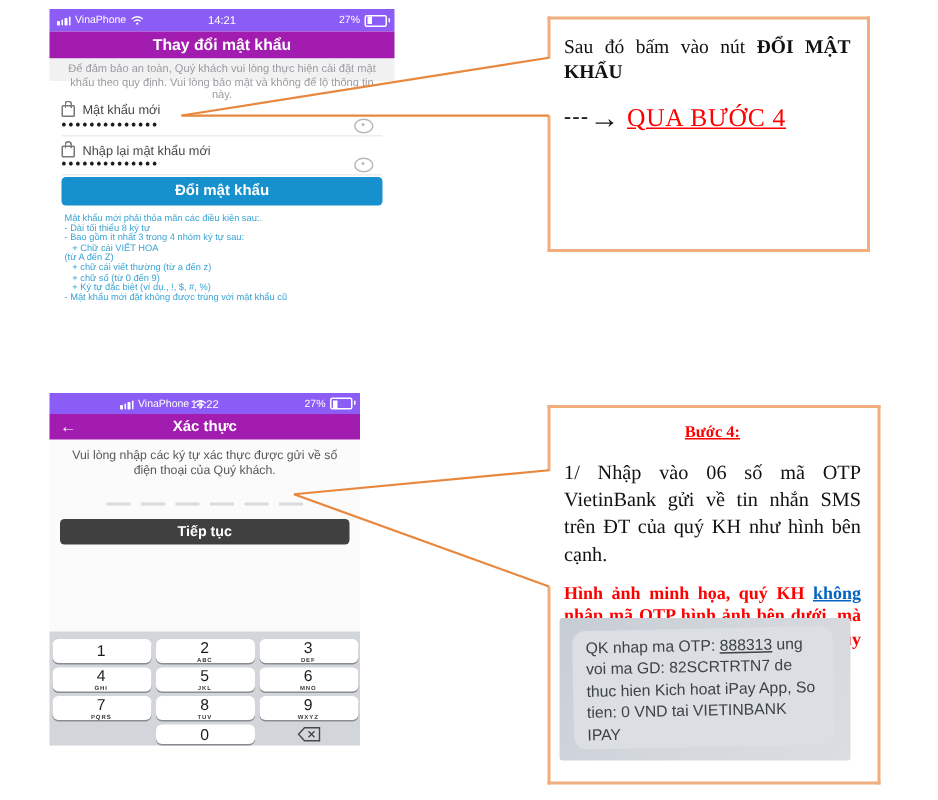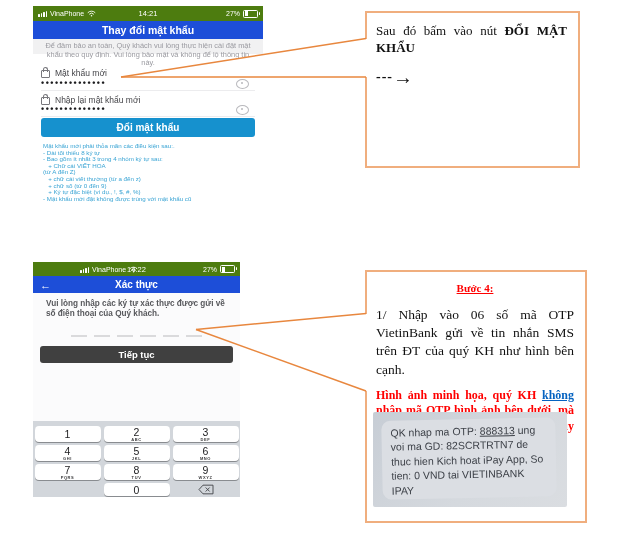--- a/index.html
+++ b/index.html
@@ -4,32 +4,32 @@
 <style>
   html,body{margin:0;padding:0;background:#fff;}
   #page{position:relative;width:625px;height:533px;background:#fff;overflow:hidden;
         font-family:"Liberation Sans",sans-serif;}
 
   
   .phone{position:absolute;background:#fff;}
   #phone1{left:33px;top:6px;width:230px;height:237px;}
   #phone2{left:33px;top:262px;width:207px;height:235px;background:#FBFBFC;}
 
-  .statusbar{position:absolute;left:0;top:0;right:0;height:15px;background:#4d7c0f;
+  .statusbar{position:absolute;left:0;top:0;right:0;height:15px;background:#8b5cf6;
              color:#fff;font-size:7px;display:flex;align-items:center;padding:0 5px;box-sizing:border-box;}
   .sb-left{display:flex;align-items:flex-end;gap:3px;}
   .sigbars{display:inline-flex;align-items:flex-end;gap:1px;}
   .sigbars i{display:inline-block;width:1.5px;background:#fff;border-radius:0.5px;}
   .sb-mid{position:absolute;left:0;right:0;text-align:center;font-size:7.5px;}
   .sb-right{margin-left:auto;display:flex;align-items:center;gap:3px;z-index:2;}
   .batt{position:relative;width:13px;height:6px;border:1px solid #fff;border-radius:1.5px;}
   .batt:after{content:"";position:absolute;right:-3px;top:1px;width:1.5px;height:3px;background:#fff;border-radius:1px;}
   .batt i{position:absolute;left:0.5px;top:0.5px;bottom:0.5px;width:30%;background:#fff;}
 
-  .navbar{position:absolute;left:0;right:0;background:#1d4ed8;color:#fff;
+  .navbar{position:absolute;left:0;right:0;background:#a21caf;color:#fff;
           display:flex;align-items:center;justify-content:center;font-weight:bold;}
   #phone1 .navbar{top:15px;height:18px;font-size:10.5px;}
   #phone2 .navbar{top:14px;height:17px;font-size:10px;}
   .backarrow{position:absolute;left:7px;top:0;bottom:0;display:flex;align-items:center;font-size:11px;font-weight:normal;}
 
   .notice1{position:absolute;left:0;right:0;top:33px;height:15px;background:#F1F1F2;
            color:#9A9AA0;font-size:7.4px;line-height:8.6px;text-align:center;
            padding:3px 12px;box-sizing:border-box;}
   .fieldlabel{position:absolute;left:8px;color:#454549;font-size:8.5px;display:flex;align-items:center;}
   .lockicon{display:inline-block;width:7px;height:6px;border:1px solid #77777c;border-radius:1px;
@@ -40,21 +40,21 @@
   .eye{position:absolute;right:14px;width:11px;height:8px;border:1px solid #b9b9bd;border-radius:50%;}
   .eye:after{content:"";position:absolute;left:3.5px;top:2px;width:2px;height:2px;border-radius:50%;background:#b9b9bd;}
   .divider{position:absolute;left:8px;right:8px;height:1px;background:#ECECEE;}
 
   .btn1{position:absolute;left:8px;right:8px;top:112px;height:19px;background:#1691CE;border-radius:3px;
         color:#fff;font-size:10px;font-weight:bold;display:flex;align-items:center;justify-content:center;}
   .rules{position:absolute;left:10px;top:137px;color:#3AA4D4;font-size:6.2px;line-height:6.6px;}
   .rules div{white-space:pre;}
 
   .notice2{position:absolute;left:0;right:0;top:37px;color:#57585C;font-size:8.2px;line-height:10px;
-           text-align:left;padding:0 13px;box-sizing:border-box;font-weight:bold;}
+           text-align:center;padding:0 13px;box-sizing:border-box;}
   .otprow{position:absolute;left:0;right:0;top:73px;display:flex;justify-content:center;gap:7px;}
   .otprow i{display:inline-block;width:16px;height:2px;background:#DADADC;}
   .btn2{position:absolute;left:7px;right:7px;top:84px;height:17px;background:#404040;border-radius:3px;
         color:#fff;font-size:9.5px;font-weight:bold;display:flex;align-items:center;justify-content:center;}
 
   .keypad{position:absolute;left:0;right:0;top:159px;bottom:0;background:#D2D6DB;}
   .key{position:absolute;width:66px;background:#fff;border-radius:4px;box-shadow:0 1px 0 #898C90;
        display:flex;flex-direction:column;align-items:center;justify-content:center;}
   .key .kn{font-size:10.5px;color:#1c1c1e;line-height:10px;}
   .key .ks{font-size:4px;letter-spacing:0.6px;color:#3a3a3c;line-height:5px;font-weight:bold;}
@@ -151,20 +151,21 @@
       <div>   + Ký tự đặc biệt (ví dụ., !, $, #, %)</div>
       <div>- Mật khẩu mới đặt không được trùng với mật khẩu cũ</div>
     </div>
   </div>
 
   <div id="note1" class="notebox">
     <p class="np"><span>Sau đó bấm vào nút </span><b>ĐỔI MẬT KHẨU</b></p>
     <div class="gotoline">
       <span class="dashes">---</span>
       <span class="arrowglyph">→</span>
+      <span class="redlink">QUA BƯỚC 4</span>
     </div>
   </div>
 
   <div id="phone2" class="phone">
     <div class="statusbar" style="height:14px;padding-left:47px;">
       <span class="sb-left">
         <span class="sigbars">
             <i style="height:3px"></i>
             <i style="height:4px"></i>
             <i style="height:5px"></i>

